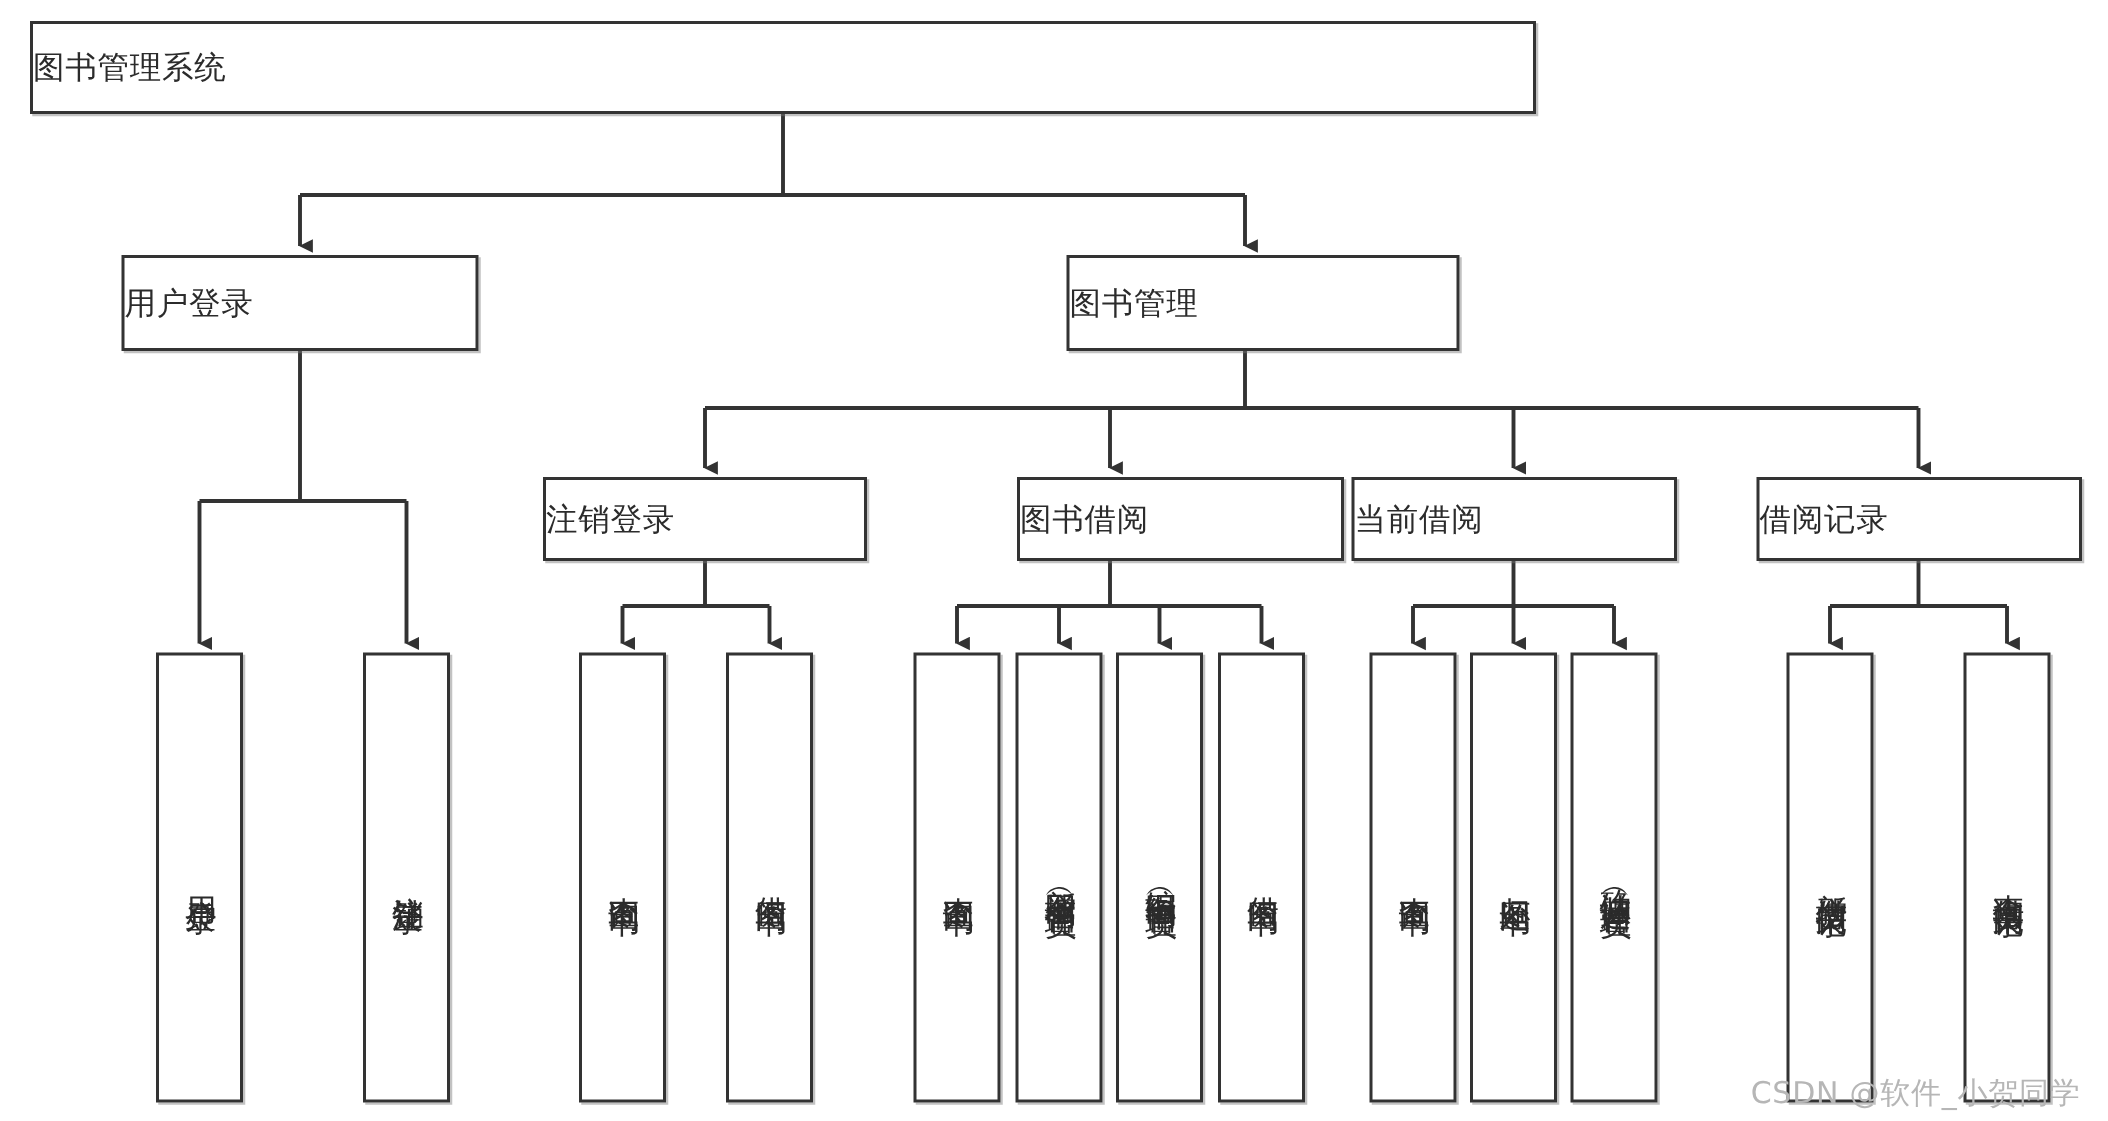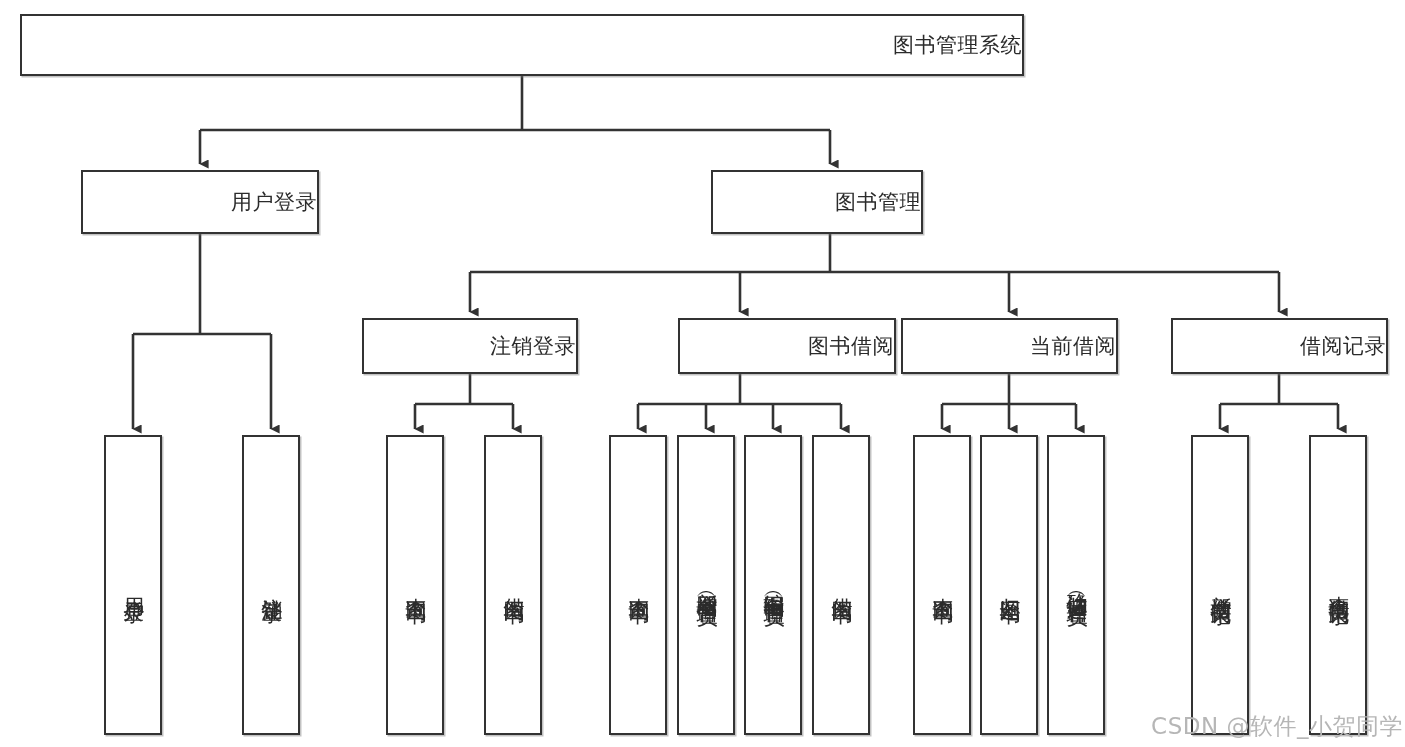--- a/index.html
+++ b/index.html
@@ -26,21 +26,21 @@
     pointer-events: none;
   }
   .node {
     position: absolute;
     box-sizing: border-box;
     border: 2.5px solid #333333;
     background: #ffffff;
     box-shadow: 1.5px 1.5px 0 0 rgba(120,120,120,0.45);
     display: flex;
     align-items: center;
-    justify-content: flex-end;
+    justify-content: flex-start;
     color: #2b2b2b;
   }
   .node .label {
     font-size: 21px;
     line-height: 1.25;
     letter-spacing: 0.5px;
     white-space: nowrap;
     color: #2b2b2b;
   }
   .node.leaf {
@@ -51,23 +51,23 @@
     writing-mode: vertical-rl;
     text-orientation: upright;
     font-size: 21px;
     line-height: 1.33;
     letter-spacing: 2px;
     white-space: normal;
     max-height: 285px;
   }
   #watermark {
     position: absolute;
-    right: 2px;
+    right: 18px;
     bottom: 5px;
-    font-size: 23px;
+    font-size: 20px;
     color: #b6b6b6;
     letter-spacing: 0.5px;
     white-space: nowrap;
     margin-left: 41px;
   }
 </style>
 </head>
 <body>
 
 <div id="canvas">
@@ -122,21 +122,21 @@
     </g>
   </svg>
 
   <div class="node" style="left:20px; top:14px; width:1004px; height:62px;">
     <span class="label">图书管理系统</span>
   </div>
 
   <div class="node" style="left:81px; top:170px; width:238px; height:64px;">
     <span class="label">用户登录</span>
   </div>
-  <div class="node" style="left:711px; top:170px; width:212px; height:64px;">
+  <div class="node" style="left:711px; top:170px; width:262px; height:64px;">
     <span class="label">图书管理</span>
   </div>
 
   <div class="node" style="left:362px; top:318px; width:216px; height:56px;">
     <span class="label">注销登录</span>
   </div>
   <div class="node" style="left:631px; top:318px; width:218px; height:56px;margin-left:47px;">
     <span class="label">图书借阅</span>
   </div>
   <div class="node" style="left:901px; top:318px; width:217px; height:56px;">

